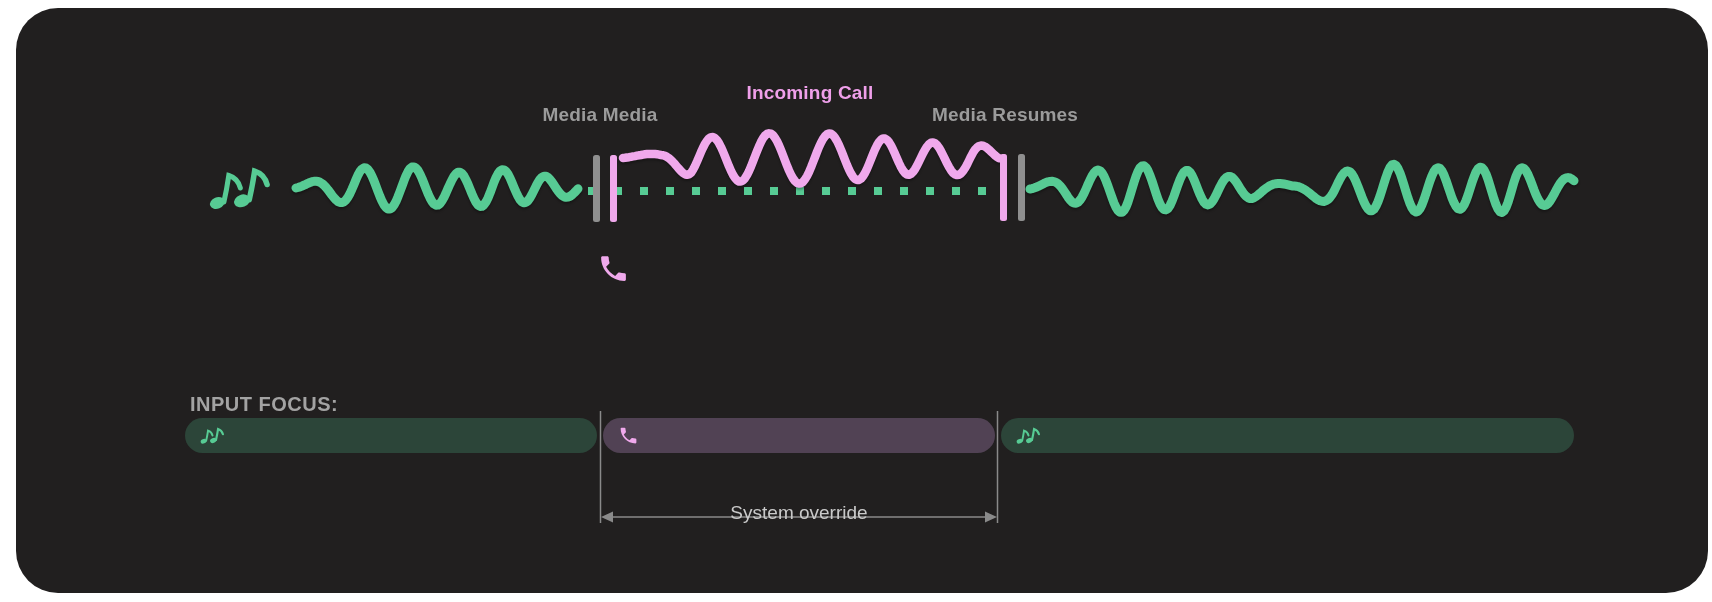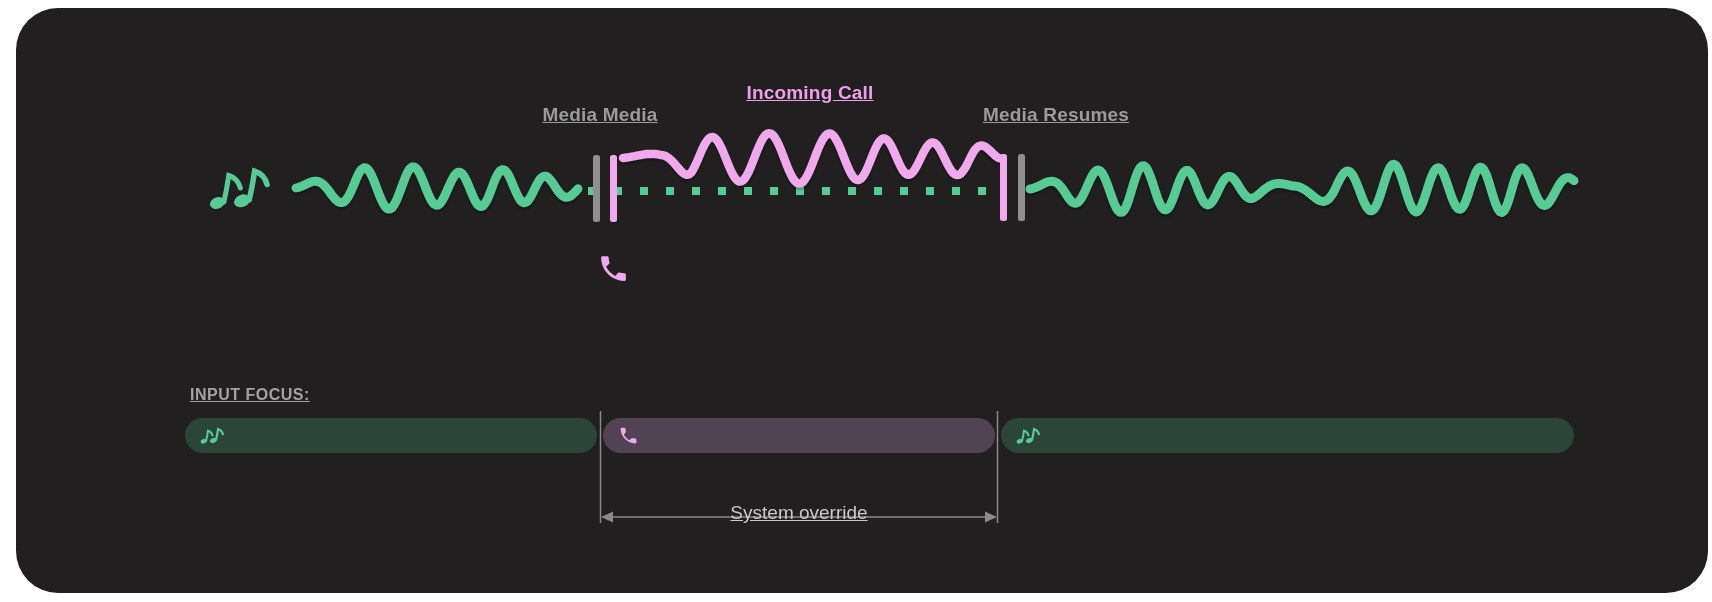--- a/index.html
+++ b/index.html
@@ -11,26 +11,26 @@
   }
   *{box-sizing:border-box;}
   html,body{margin:0;padding:0;}
   body{background:var(--page-bg); font-family:"Liberation Sans", sans-serif;}
   .stage{position:relative; width:1712px; height:602px; background:var(--page-bg); overflow:hidden;}
   .panel{position:absolute; left:16px; top:8px; width:1692px; height:585px;
          background:var(--panel-bg); border-radius:42px;}
   .gfx{position:absolute; left:0; top:0; width:1712px; height:602px; display:block;}
   .wave{fill:none; stroke-linecap:round; stroke-linejoin:round;
         filter:drop-shadow(0 2px 1px rgba(0,0,0,.30));}
-  .lbl{position:absolute; white-space:nowrap; line-height:24px;text-decoration:underline;}
+  .lbl{position:absolute; white-space:nowrap; line-height:24px;}
   .lbl-media{color:var(--label-gray); font-size:19px; font-weight:700; letter-spacing:.2px;
              transform:translateX(-50%);}
   .lbl-call{color:var(--call-text-pink); font-size:19px; font-weight:700; letter-spacing:.2px;
             transform:translateX(-50%);}
-  .lbl-heading{color:var(--heading-gray); font-size:16px; font-weight:700; letter-spacing:.5px;}
+  .lbl-heading{color:var(--heading-gray); font-size:20px; font-weight:700; letter-spacing:.5px;margin-top:9px;}
   .lbl-annotation{color:var(--annotation-gray); font-size:19px; font-weight:400;
                   transform:translateX(-50%);}
   .icon-svg{position:absolute; display:block;}
   .pill{position:absolute; top:418px; height:35px; border-radius:17.5px;
         display:flex; align-items:center; padding-left:15px;}
   .pill-media{background:var(--media-pill-green);}
   .pill-call{background:var(--call-pill-purple);}
   .pill .pill-icon{display:block;}
   .notes-color{color:var(--media-green);}
   .pink-color{color:var(--call-pink);}
@@ -86,21 +86,21 @@
 
   <svg class="icon-svg notes-color" style="left:208px; top:164px; width:62px; height:48px">
       <use href="#sym-notes"></use>
     </svg>
   <svg class="icon-svg pink-color" style="left:597px; top:252px; width:33px; height:33px">
       <use href="#sym-phone"></use>
     </svg>
 
   <div class="lbl lbl-media" style="left:600px; top:103px">Media Media</div>
   <div class="lbl lbl-call" style="left:810px; top:81px">Incoming Call</div>
-  <div class="lbl lbl-media" style="left:1056px; top:103px">Media Resumes</div>
+  <div class="lbl lbl-media" style="left:1005px; top:103px">Media Resumes</div>
 
   <div class="lbl lbl-heading" style="left:190px; top:383px">INPUT FOCUS:</div>
 
   <div class="pill pill-media" style="left:185px; width:412px">
     <svg class="pill-icon notes-color" style="width:24px; height:19px">
         <use href="#sym-notes"></use>
       </svg>
   </div>
   <div class="pill pill-call" style="left:603px; width:392px">
     <svg class="pill-icon pink-color" style="width:21px; height:21px">

